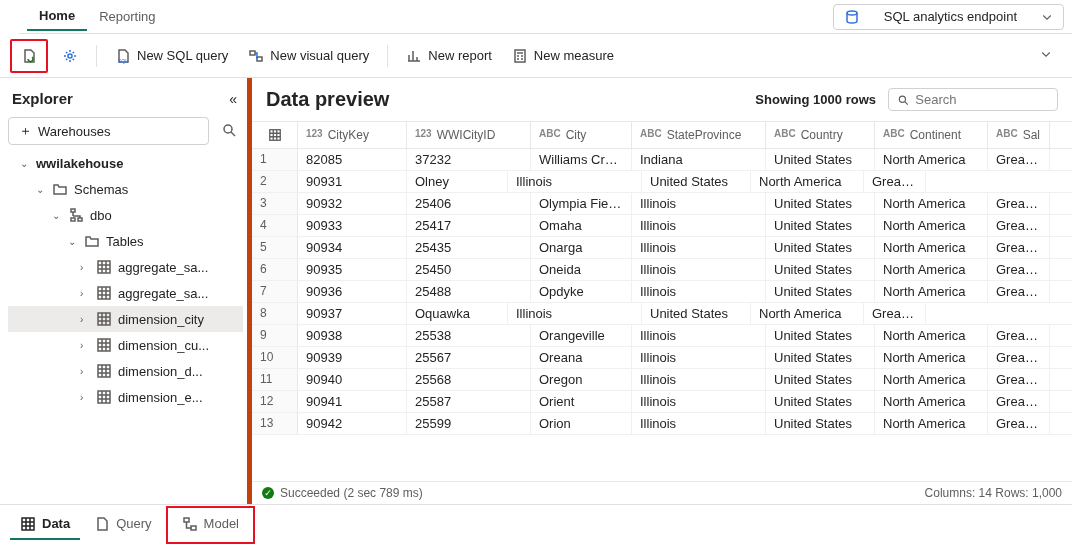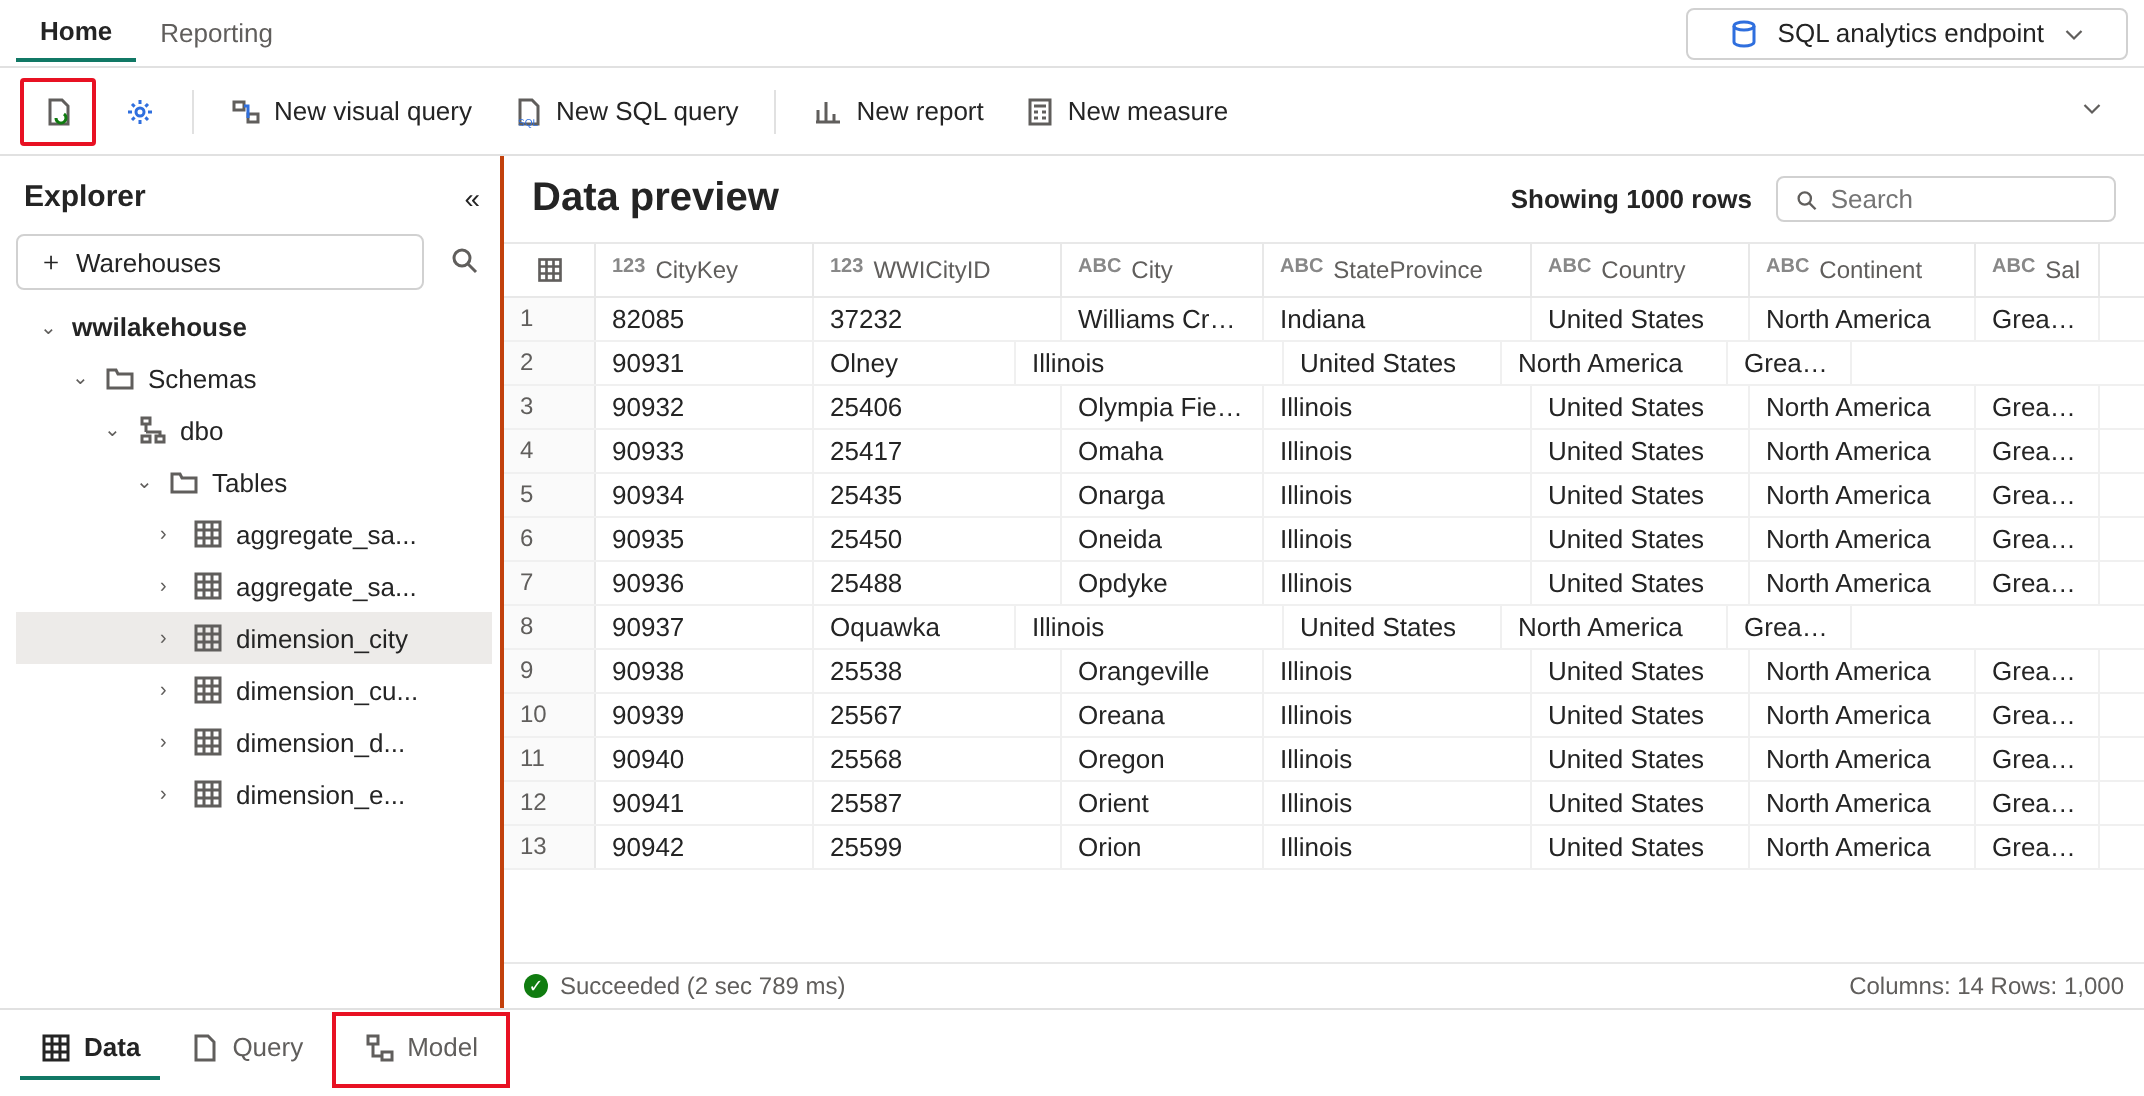--- a/index.html
+++ b/index.html
@@ -1,36 +1,36 @@
 <!DOCTYPE html>
 <html><head>
 <meta charset="utf-8">
 <style>
 * { box-sizing: border-box; margin: 0; padding: 0; font-family: "Segoe UI", -apple-system, sans-serif; }
 body { width: 1072px; height: 548px; background: #fff; font-size: 13px; color: #242424; overflow: hidden; position: relative; }
 
 
-.top-tabs { display: flex; align-items: center; height: 34px; border-bottom: 1px solid #e1e1e1; padding: 0 8px; }
+.top-tabs { display: flex; align-items: center; height: 34px; border-bottom: 1px solid #e1e1e1; padding: 0 8px; margin-left: 19px; }
 .top-tab { padding: 6px 12px; cursor: pointer; color: #605e5c; }
 .top-tab.active { color: #242424; border-bottom: 2px solid #117865; font-weight: 600;}
-.endpoint-select { margin-left: auto; display: flex; align-items: center; gap: 9px; border: 1px solid #d1d1d1; border-radius: 4px; padding: 4px 20px; cursor: pointer; }
+.endpoint-select { margin-left: auto; display: flex; align-items: center; gap: 24px; border: 1px solid #d1d1d1; border-radius: 4px; padding: 4px 10px; cursor: pointer; }
 .endpoint-select svg { flex-shrink: 0; }
 
 
 .ribbon { display: flex; align-items: center; height: 44px; border-bottom: 1px solid #e1e1e1; padding: 0 10px; gap: 8px; }
 .ribbon-btn { display: flex; align-items: center; gap: 6px; padding: 4px 6px; cursor: pointer; border-radius: 3px; color: #242424;}
 .ribbon-divider { width: 1px; height: 22px; background: #e1e1e1; margin: 0 4px; }
 .ribbon-highlight { border: 2px solid #e81123; padding: 3px; border-radius: 2px; }
 .ribbon .chevron-more { margin-left: auto; cursor:pointer; padding: 6px 10px;}
 
 
 .main { display: flex; height: 426px; }
 
 
-.explorer { width: 252px; border-right: 2px solid #c2410c; display: flex; flex-direction: column; padding: 8px 4px 0 8px; }
+.explorer { width: 252px; border-right: 5px solid #c2410c; display: flex; flex-direction: column; padding: 8px 4px 0 8px; }
 .explorer-header { display: flex; align-items: center; padding: 4px 6px 10px 4px; }
 .explorer-title { font-weight: 600; font-size: 15px; flex: 1; }
 .collapse-btn { cursor: pointer; font-size:14px;}
 .warehouses-row { display: flex; gap: 6px; align-items: center; margin-bottom: 6px;}
 .warehouses-btn { display: flex; align-items: center; gap: 6px; border: 1px solid #d1d1d1; border-radius: 4px; padding: 4px 10px; cursor: pointer; flex:1; }
 .search-btn-small { padding: 4px 6px; cursor: pointer; }
 .tree { overflow-y: auto; flex: 1; }
 .tree-node { display: flex; align-items: center; gap: 6px; padding: 5px 4px; cursor: pointer; white-space: nowrap; overflow: hidden; text-overflow: ellipsis;}
 .tree-node .caret { width: 10px; font-size:10px; color:#605e5c;}
 .tree-node .icn { display:inline-flex; width:16px; justify-content:center;}
@@ -102,32 +102,32 @@
   </span>
   <span class="ribbon-btn">
     <svg class="ico" viewBox="0 0 16 16" style="stroke:#2f6fde">
         <circle cx="8" cy="8" r="2"></circle>
         <path d="M8 2v2M8 12v2M2 8h2M12 8h2M4 4l1.3 1.3M10.7 10.7L12 12M12 4l-1.3 1.3M5.3 10.7L4 12"></path>
       </svg>
   </span>
   <div class="ribbon-divider"></div>
   <span class="ribbon-btn">
     <svg class="ico" viewBox="0 0 16 16">
+        <path d="M4 2h6l3 3v9H4z"></path>
+        <text x="3" y="15" font-size="5" stroke="none" fill="#2f6fde">SQL</text>
+      </svg>
+    <span>New SQL query</span>
+  </span>
+  <span class="ribbon-btn">
+    <svg class="ico" viewBox="0 0 16 16">
         <rect x="2" y="3" width="5" height="4"></rect>
         <rect x="9" y="9" width="5" height="4"></rect>
         <path d="M7 5h2v6" stroke="#2f6fde"></path>
       </svg>
     <span>New visual query</span>
-  </span>
-  <span class="ribbon-btn">
-    <svg class="ico" viewBox="0 0 16 16">
-        <path d="M4 2h6l3 3v9H4z"></path>
-        <text x="3" y="15" font-size="5" stroke="none" fill="#2f6fde">SQL</text>
-      </svg>
-    <span>New SQL query</span>
   </span>
   <div class="ribbon-divider"></div>
   <span class="ribbon-btn">
     <svg class="ico" viewBox="0 0 16 16">
         <path d="M3 13V7M7 13V3M11 13V9M2 13h12"></path>
       </svg>
     <span>New report</span>
   </span>
   <span class="ribbon-btn">
     <svg class="ico" viewBox="0 0 16 16">

